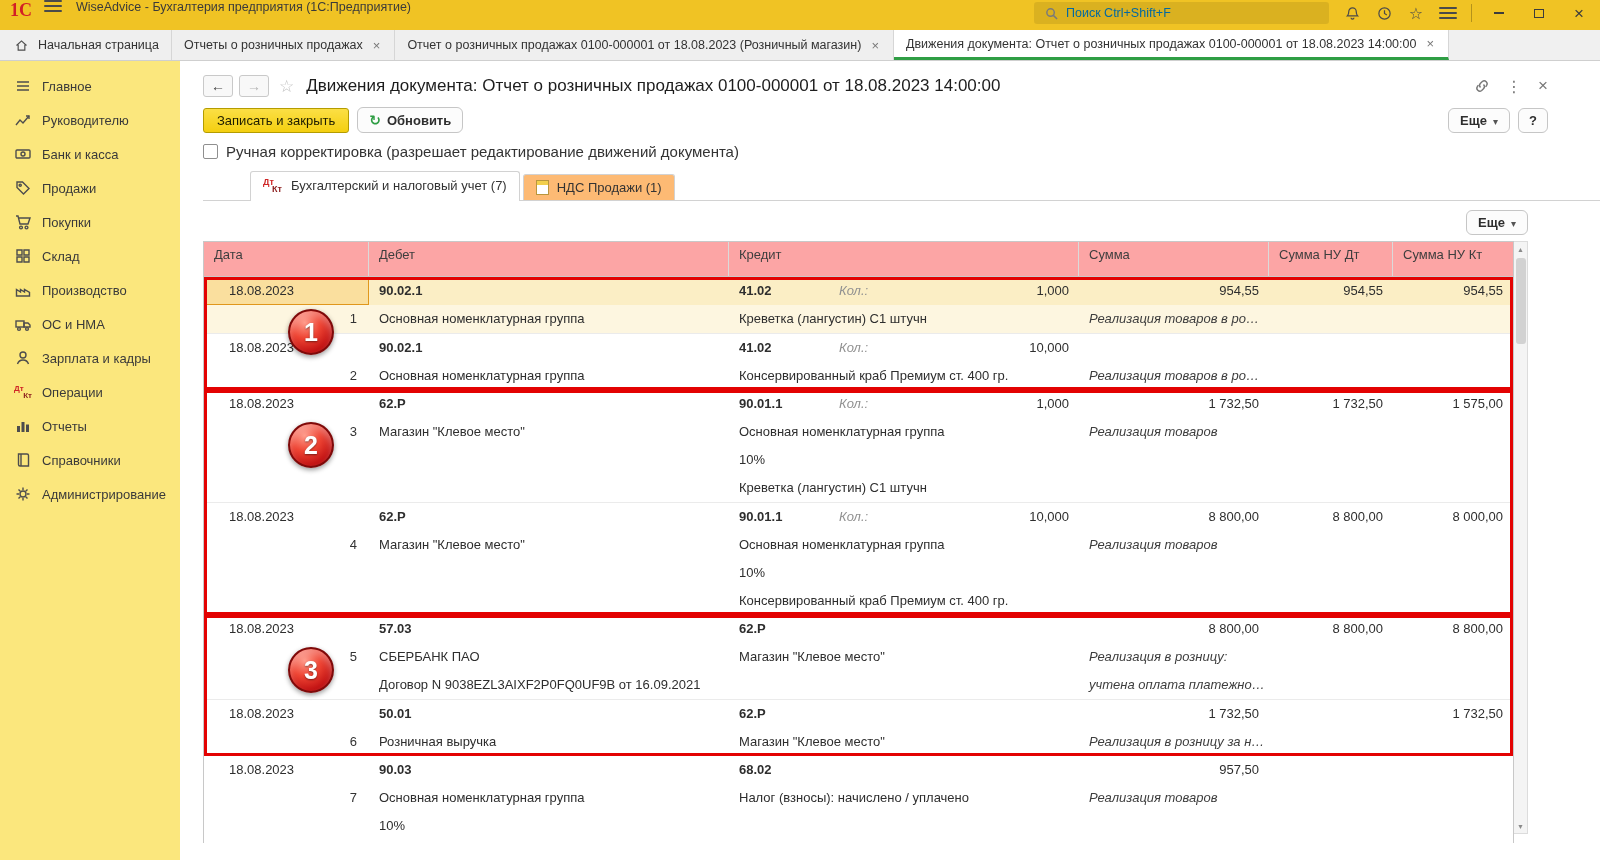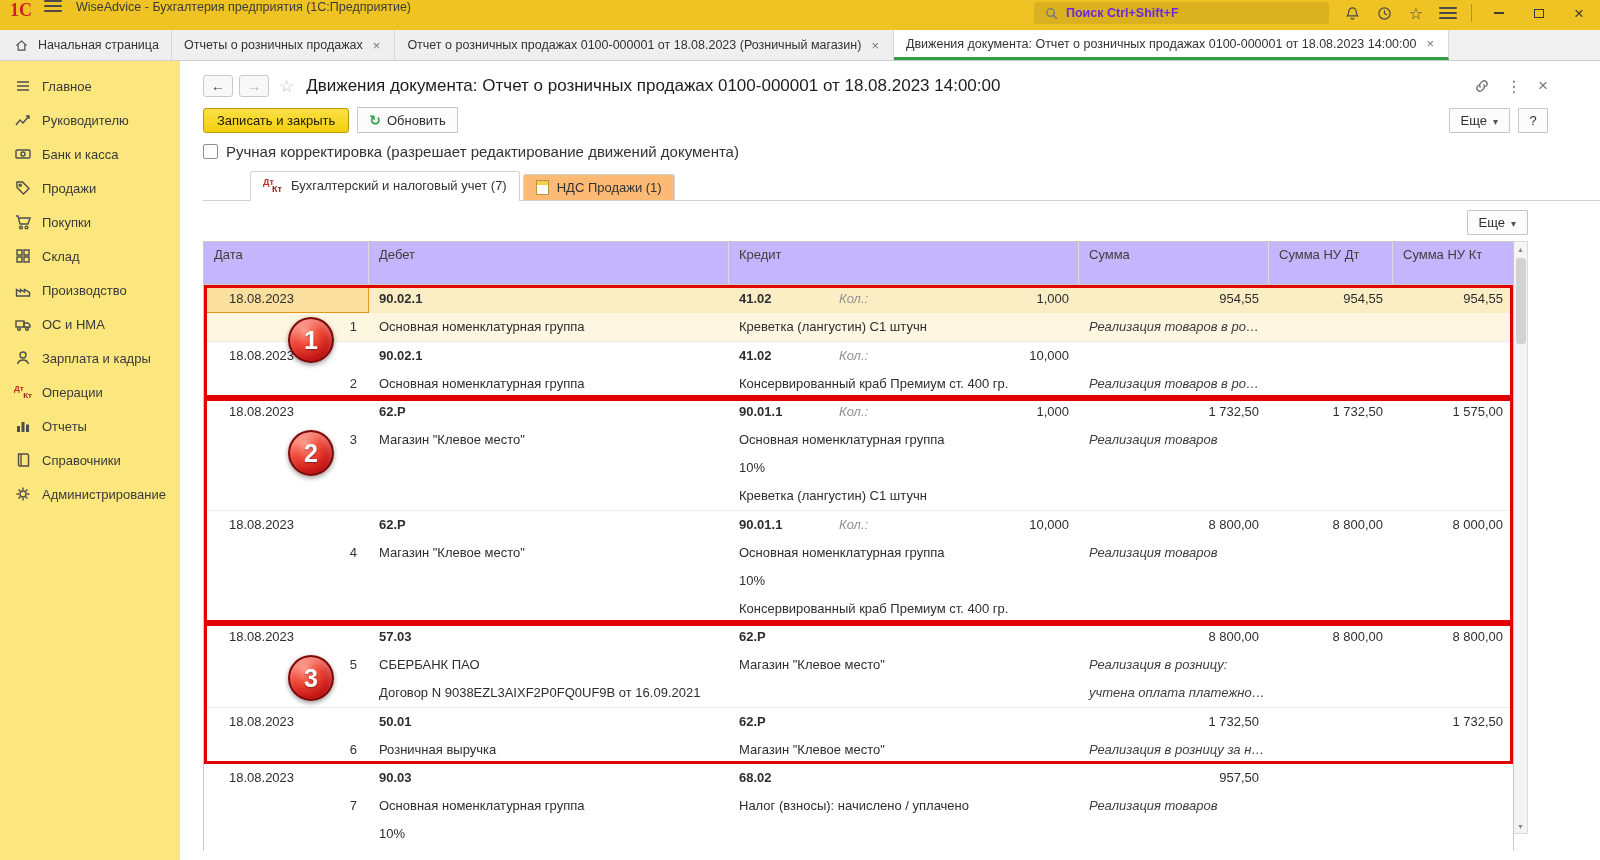--- a/index.html
+++ b/index.html
@@ -8,21 +8,21 @@
   .app { width:1600px; height:860px; display:flex; flex-direction:column; }
 
   
   .titlebar { height:30px; background:#f0c324; display:flex; padding:0 8px 4px 10px; flex-shrink:0; }
   .logo { color:#d21f26; font-weight:bold; font-size:18px; margin-right:12px; font-family:"Liberation Serif",serif; }
   .burger { width:18px; height:12px; display:flex; flex-direction:column; justify-content:space-between; margin-right:14px; cursor:pointer; }
   .burger i { height:2px; background:#4a4a4a; border-radius:1px; }
   .tb-title { font-size:12.5px; color:#3a3a3a; }
   .tb-right { margin-left:auto; display:flex; align-items:center; gap:14px; }
   .searchbox { width:295px; height:22px; background:rgba(0,0,0,0.09); border-radius:3px; display:flex; align-items:center; padding:0 8px; gap:6px; cursor:text; }
-  .searchbox .ph { color:#6d28d9; font-size:12.5px;font-weight:bold; }
+  .searchbox .ph { color:#0369a1; font-size:12.5px; }
   .tbicon { width:18px; height:18px; display:flex; align-items:center; justify-content:center; color:#4a4a4a; cursor:pointer; }
   .star-glyph::before { content:"☆"; font-size:16px; color:#4a4a4a; }
   .tb-sep { width:1px; height:18px; background:rgba(0,0,0,0.25); }
   .winbtn { width:26px; height:20px; display:flex; align-items:center; justify-content:center; cursor:pointer; }
   .min-bar { width:10px; height:2px; background:#3c3c3c; }
   .max-box { width:10px; height:9px; border:1.5px solid #3c3c3c; }
   .close-glyph::before { content:"×"; font-size:17px; color:#3c3c3c; line-height:1; }
 
   
   .tabbar { height:31px; background:#f0f0f0; border-bottom:1px solid #cfcfcf; display:flex; align-items:stretch; flex-shrink:0; }
@@ -52,21 +52,21 @@
   .navbtn.fwd::before { content:"→"; }
   .fav::before { content:"☆"; font-size:17px; color:#c2c2c2; }
   .fav { margin:0 6px 0 4px; cursor:pointer; }
   .page-title { font-size:17px; font-weight:normal; color:#1d1d1d; white-space:nowrap; overflow:hidden; }
   .nav-right { margin-left:auto; display:flex; align-items:center; gap:16px; color:#787878; }
   .nav-right .ni { cursor:pointer; display:flex; align-items:center; }
   .dots3::before { content:"⋮"; font-size:16px; }
   .xclose::before { content:"×"; font-size:17px; }
 
   .toolbar { display:flex; align-items:center; gap:8px; padding:4px 52px 8px 0; }
-  .btn { background:#fcfcfc; border:1px solid #c6c6c6; border-radius:1px; padding:4px 11px; font-size:13px; color:#2e2e2e; cursor:pointer; display:inline-flex; align-items:center; gap:6px; font-family:inherit; }
+  .btn { background:#fcfcfc; border:1px solid #c6c6c6; border-radius:6px; padding:4px 11px; font-size:13px; color:#2e2e2e; cursor:pointer; display:inline-flex; align-items:center; gap:6px; font-family:inherit;font-weight:bold; }
   .btn-primary { background:linear-gradient(#fbdf45,#f4cf10); border:1px solid #b49c00; border-radius:3px; padding:4px 13px; font-size:13px; cursor:pointer; font-family:inherit; color:#1c1c00; }
   .refresh-g::before { content:"↻"; color:#2f9e44; font-weight:bold; font-size:14px; }
   .caret::before { content:"▾"; font-size:10px; color:#555; }
   .toolbar-right { margin-left:auto; display:flex; gap:8px; }
   .btn-help { width:30px; justify-content:center; }
 
   .checkrow { display:flex; align-items:center; gap:8px; padding:2px 0 10px 0; }
   .checkbox { width:15px; height:15px; border:1px solid #8f8f8f; background:#fff; border-radius:2px; cursor:pointer; }
   .checklabel { font-size:15px; color:#333; cursor:pointer; }
 
@@ -77,21 +77,21 @@
   .dtkt-ico::before { content:"Дт"; position:absolute; top:0; left:0; font-size:9px; font-weight:bold; color:#cf2626; }
   .dtkt-ico::after { content:"Кт"; position:absolute; bottom:0; right:1px; font-size:9px; font-weight:bold; color:#8c1d1d; }
   .vat-ico { width:13px; height:15px; border:1px solid #b9963c; background:#fff; position:relative; }
   .vat-ico::before { content:""; position:absolute; left:0; right:0; top:0; height:4px; background:#f2cf4b; }
 
   .table-toolbar { width:1325px; display:flex; justify-content:flex-end; padding:9px 0 6px; }
 
   
   .tablewrap { display:flex; width:1325px; }
   .tcols { width:1311px; border-left:1px solid #c8c8c8; border-right:1px solid #c8c8c8; }
-  .thead { display:grid; grid-template-columns:165px 360px 350px 190px 124px 120px; background:#c4b5fd; border-top:1px solid #c8c8c8; border-bottom:1px solid #c8c8c8; height:44px; }
+  .thead { display:grid; grid-template-columns:165px 360px 350px 190px 124px 120px; background:#fca5a5; border-top:1px solid #c8c8c8; border-bottom:1px solid #c8c8c8; height:36px; }
   .th { padding:0 10px; line-height:25px; font-size:13px; color:#3e3e3e; border-right:1px solid #dadada; cursor:pointer; white-space:nowrap; overflow:hidden; }
   .th:last-child { border-right:none; }
   .tbody { height:566px; overflow:hidden; background:#fff; }
 
   .line { display:grid; grid-template-columns:165px 360px 350px 190px 124px 120px; height:28px; line-height:28px; font-size:13px; }
   .cell { padding:0 10px; white-space:nowrap; overflow:hidden; }
   .c-date { padding-left:25px; }
   .bold { font-weight:bold; }
   .num { text-align:right; padding-right:10px; }
   .rownum { text-align:right; padding-right:12px; color:#333; }

